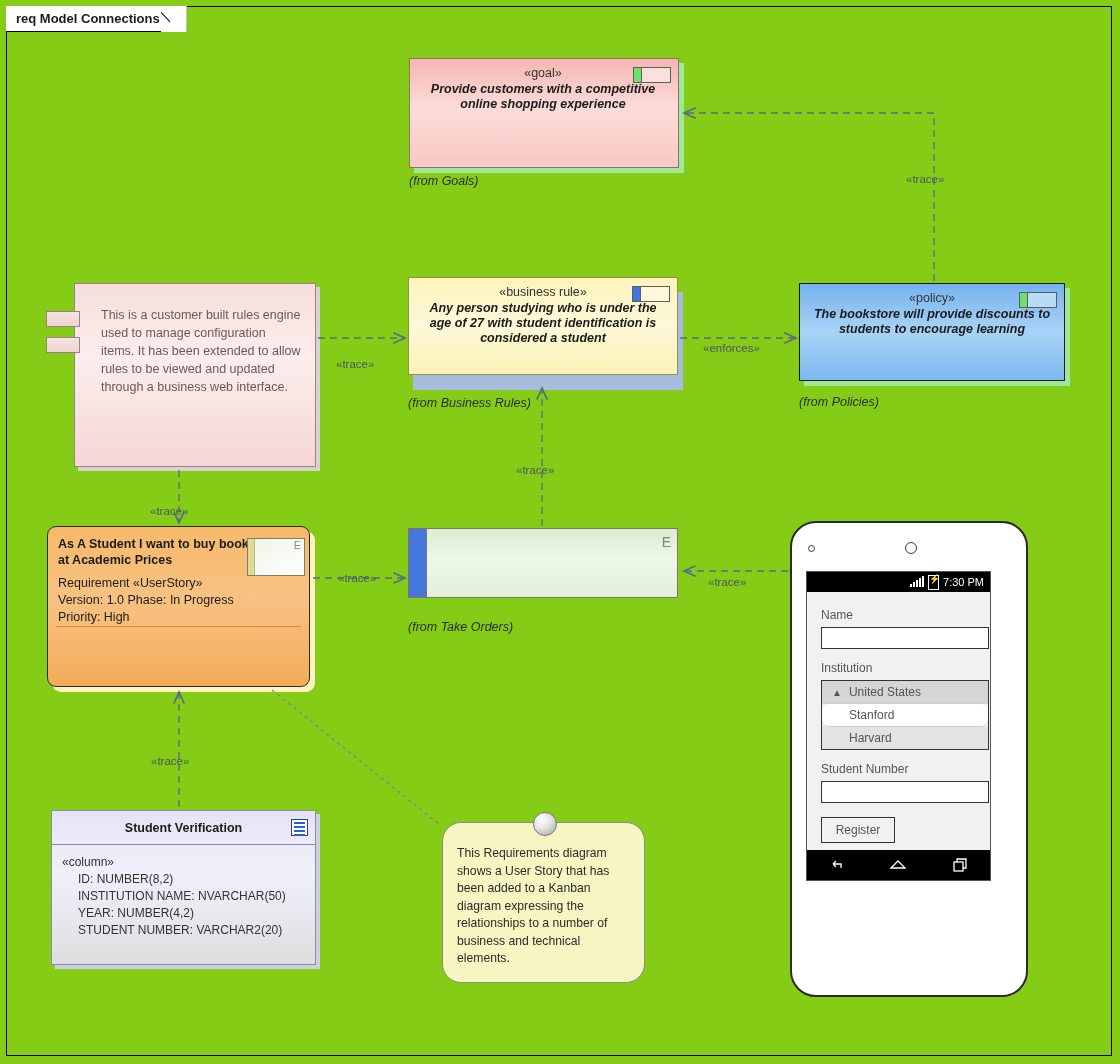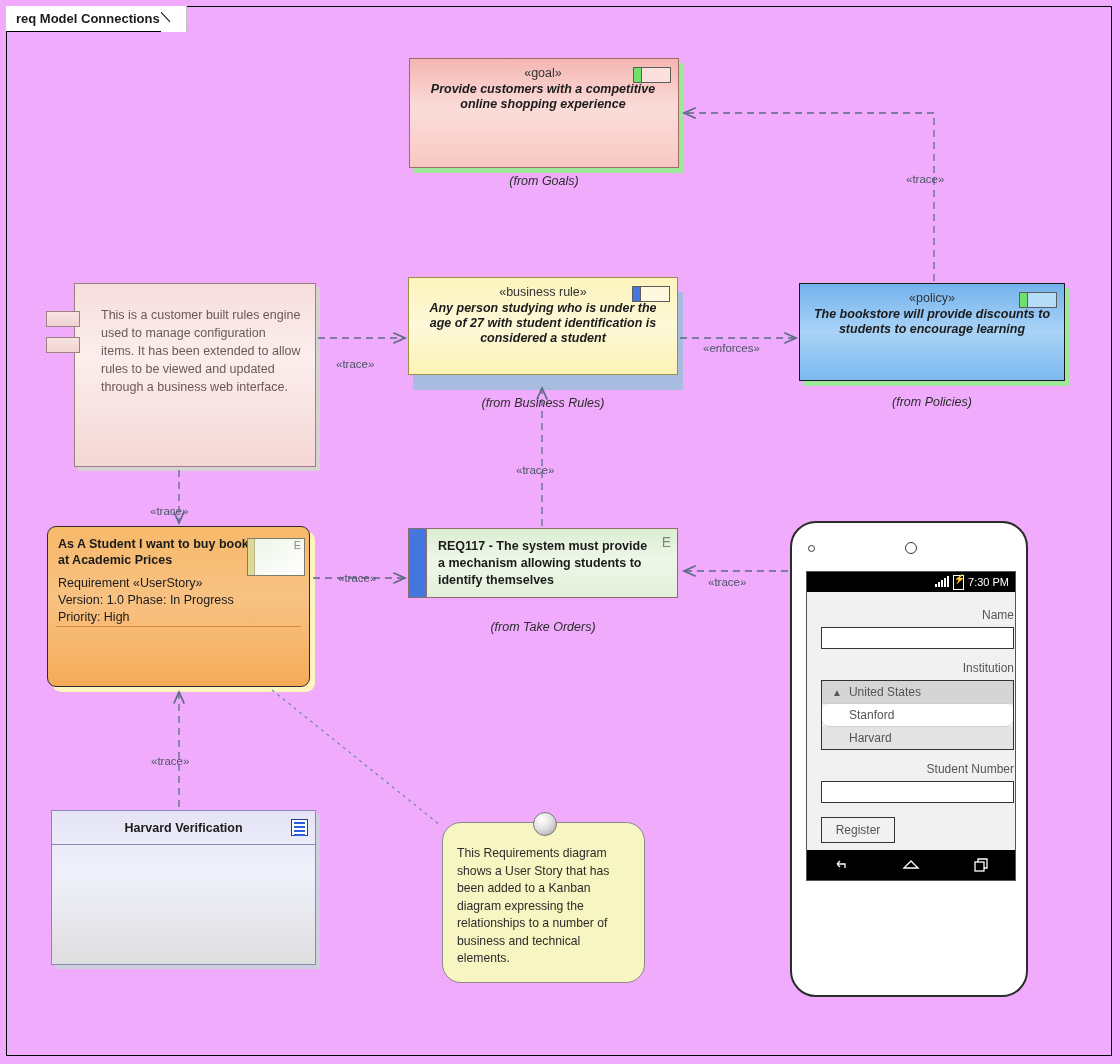--- a/index.html
+++ b/index.html
@@ -7,21 +7,21 @@
     padding: 0;
     background: #ffffff;
   }
   body {
     font-family: "Liberation Sans", sans-serif;
   }
   #canvas {
     position: relative;
     width: 1120px;
     height: 1064px;
-    background: #f0abfc;
+    background: #84cc16;
     overflow: hidden;
   }
   
   #frame {
     position: absolute;
     left: 6px;
     top: 6px;
     width: 1106px;
     height: 1050px;
     border: 1px solid #000000;
@@ -78,21 +78,20 @@
   
   .node {
     position: absolute;
     box-sizing: border-box;
   }
   .caption {
     position: absolute;
     font-style: italic;
     font-size: 12.5px;
     color: #2c2c2c;
-    text-align: center;
     white-space: nowrap;
   }
 
   
   .reqbox {
     position: absolute;
     box-sizing: border-box;
     border: 1px solid #5a5a5a;
     text-align: center;
     padding: 7px 10px 4px 10px;
@@ -347,21 +346,21 @@
   #phone .cam {
     position: absolute;
     border-radius: 50%;
     border: 1.5px solid #3a3a3a;
     background: #ffffff;
   }
   #phone .screen {
     position: absolute;
     left: 14px;
     top: 48px;
-    width: 210px;
+    width: 185px;
     height: 310px;
     background: #f1f1f1;
     border: 1px solid #555;
     box-sizing: border-box;
   }
   #phone .statusbar {
     height: 20px;
     background: #000000;
     color: #ffffff;
     display: flex;
@@ -392,21 +391,21 @@
   .batt::after {
     content: "\26A1";
     position: absolute;
     left: 0;
     top: -2px;
     font-size: 9px;
     color: #ffffff;
     width: 100%;
     text-align: center;
   }
-  #phone .form { padding: 12px 1px 0 14px; text-align: right; }
+  #phone .form { padding: 12px 1px 0 14px; }
   #phone .flabel {
     font-size: 12px;
     color: #555;
     margin: 4px 0 5px 0;
   }
   #phone .finput {
     height: 22px;
     background: #ffffff;
     border: 1.5px solid #333;
     box-sizing: border-box;
@@ -538,35 +537,41 @@
     <div class="st-line">Priority: High</div>
     <div class="st-rule"></div>
   </div>
   <div class="note-icon" style="left:247px; top:538px; width:58px; height:38px; z-index:5;">
     <span class="strip"></span>
     <span class="e">E</span>
   </div>
 
   <div class="node" id="req117" style="left:408px; top:528px; width:270px; height:70px;">
     <div class="bluebar"></div>
-    <div class="txt">REQ117 - The system must provide a mechanism allowing students to identify themselves</div>
     <div class="ecorner">E</div>
   </div>
   <div class="caption" style="left:408px; top:620px; width:270px;">(from Take Orders)</div>
 
   <div class="table-shadow" style="left:55px; top:814px; width:265px; height:155px;"></div>
   <div class="node" id="table-el" style="left:51px; top:810px; width:265px; height:155px;">
     <div class="t-head">
-      <span>Harvard Verification</span>
+      <span>Student Verification</span>
       <span class="table-icon">
           <i></i>
           <i></i>
           <i></i>
           <i style="margin-bottom:0;"></i>
         </span>
+    </div>
+    <div class="t-body">
+      <div>«column»</div>
+      <div class="col-item">ID: NUMBER(8,2)</div>
+      <div class="col-item">INSTITUTION NAME: NVARCHAR(50)</div>
+      <div class="col-item">YEAR: NUMBER(4,2)</div>
+      <div class="col-item">STUDENT NUMBER: VARCHAR2(20)</div>
     </div>
   </div>
 
   <div class="node" id="sticky" style="left:442px; top:822px; width:203px; height:161px;border-radius:19px;">
     <span>This Requirements diagram shows a User Story that has been added to a Kanban diagram expressing the relationships to a number of business and technical elements.</span>
   </div>
   <div id="sticky-pin" style="left:533px; top:812px;"></div>
 
   <div class="node" id="phone" style="left:790px; top:521px; width:238px; height:476px;">
     <span class="cam" style="left:16px; top:22px; width:5px; height:5px;"></span>

